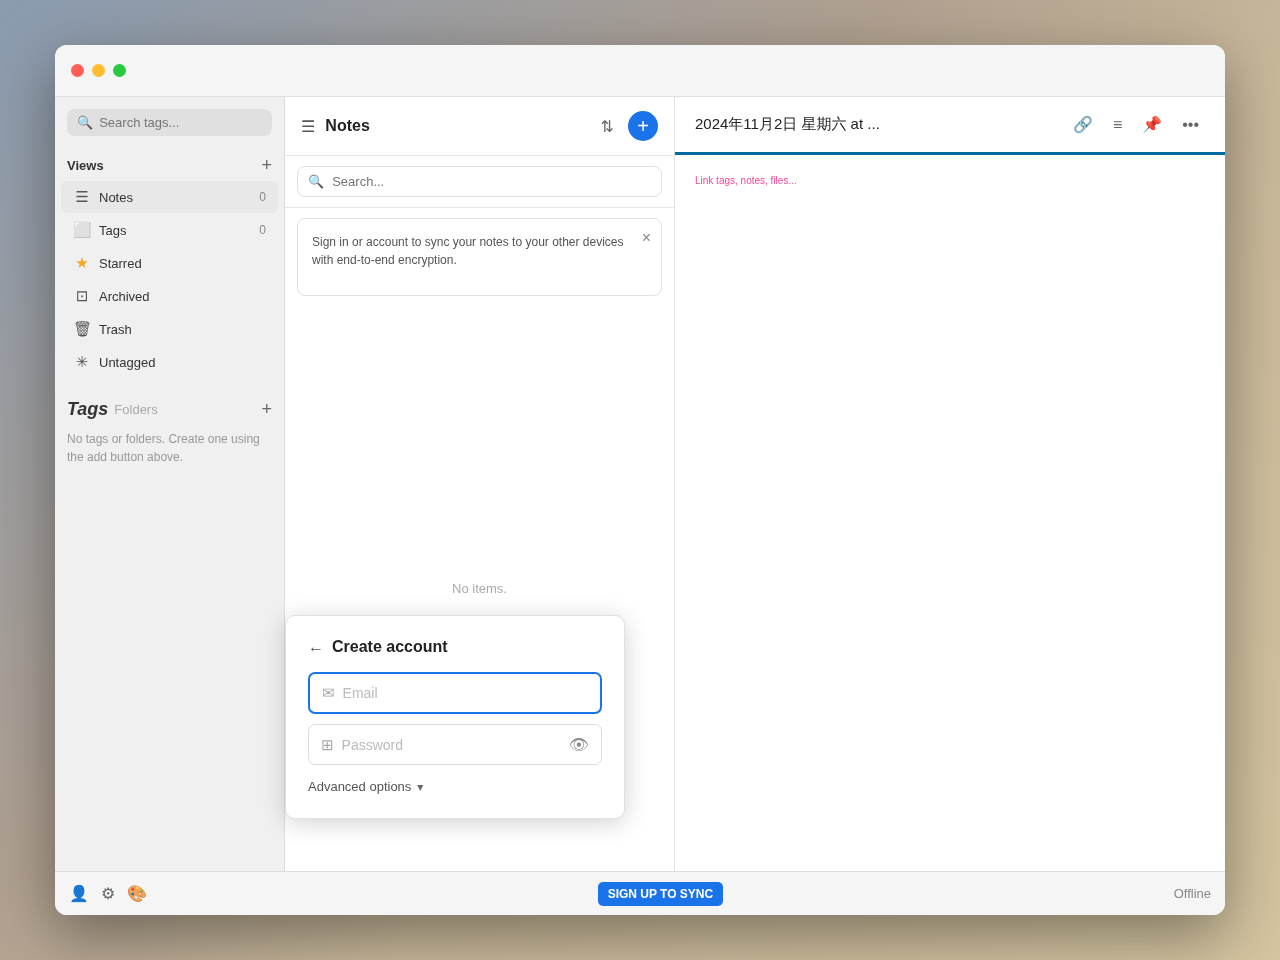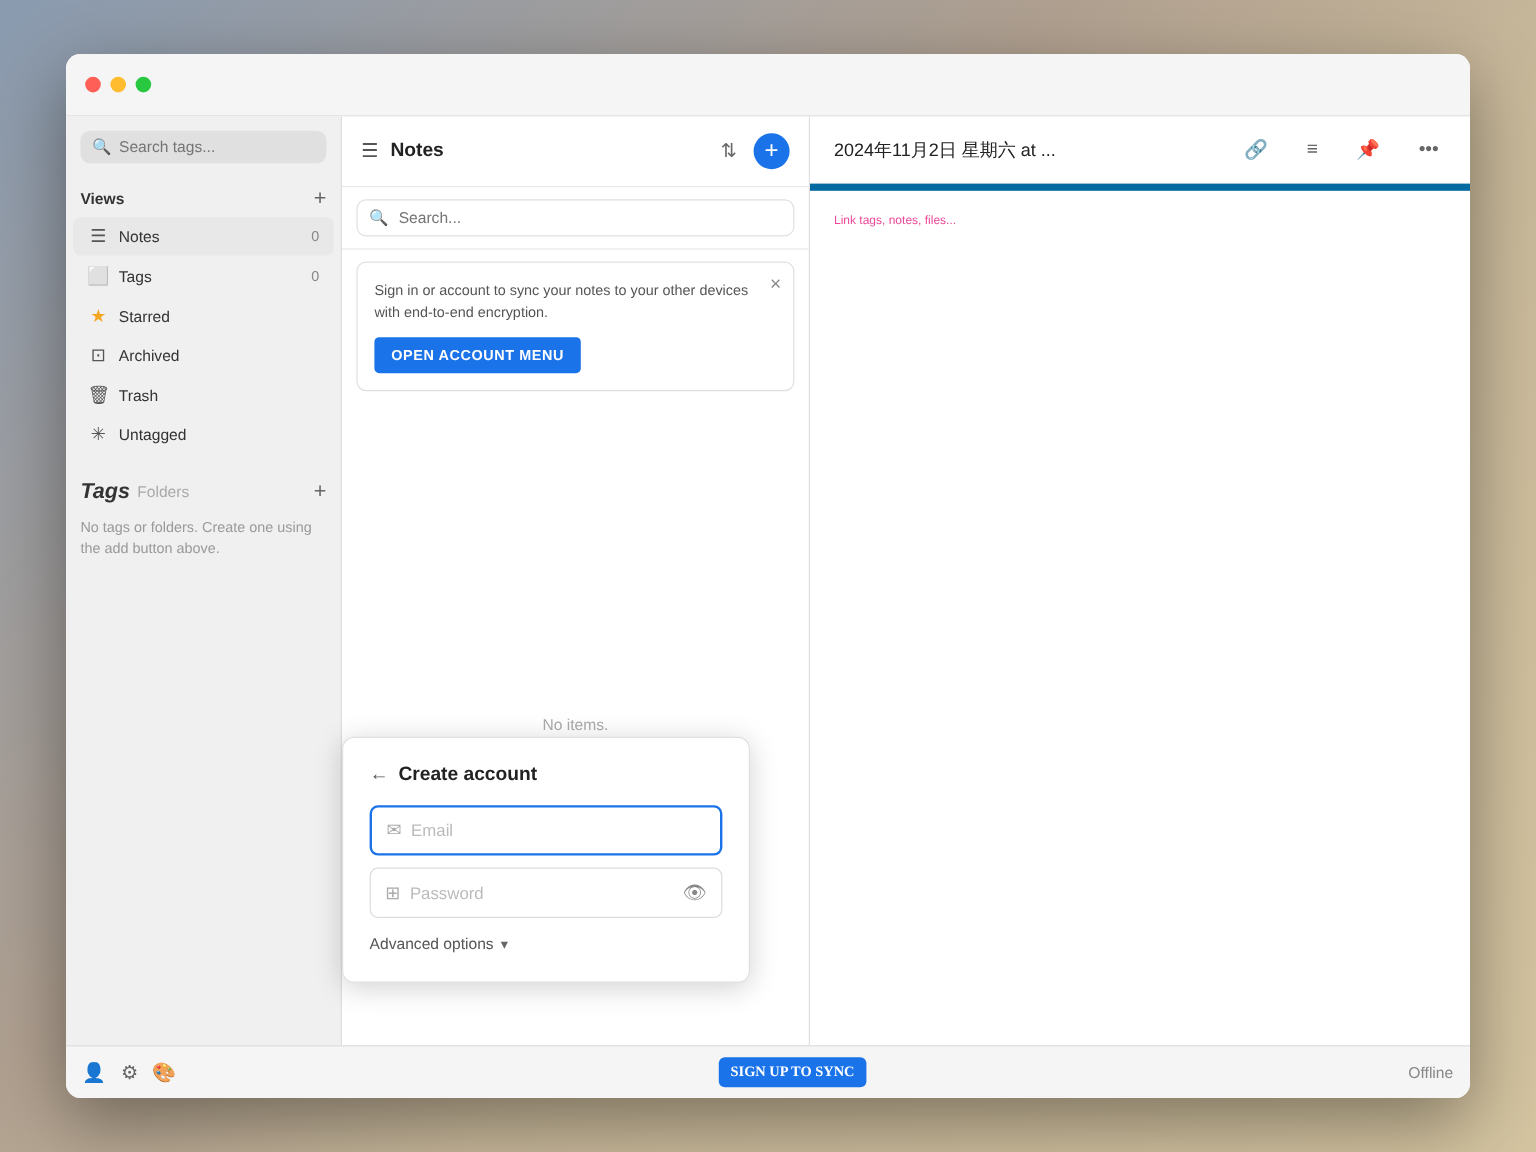--- a/index.html
+++ b/index.html
@@ -127,21 +127,20 @@
     .signup-btn {
       background: #1a73e8;
       color: #fff;
       border: none;
       border-radius: 5px;
       padding: 5px 10px;
       font-size: 12px;
       font-weight: 600;
       cursor: pointer;
       margin-left: auto;
-      font-family: Liberation Serif, serif;
     }
     
     .notes-list {
       width: 390px;
       border-right: 1px solid #e0e0e0;
       display: flex;
       flex-direction: column;
       flex-shrink: 0;
       background: #fff;
     }
@@ -250,22 +249,22 @@
     .note-editor {
       flex: 1;
       display: flex;
       flex-direction: column;
       background: #fff;
     }
     .editor-header {
       display: flex;
       align-items: center;
       padding: 14px 20px;
-      border-bottom: 6px solid #0369a1;
-      gap: 20px;
+      border-bottom: 3px solid #0369a1;
+      gap: 8px;
     }
     .editor-title {
       font-size: 15px;
       font-weight: 500;
       color: #222;
       flex: 1;
     }
     .editor-action-btn {
       background: none;
       border: none;
@@ -483,21 +482,20 @@
       <div class="notes-search">
         <div class="notes-search-box">
           <span style="color:#aaa;font-size:13px;">🔍</span>
           <input type="text" placeholder="Search..." style="">
         </div>
       </div>
 
       <div class="backup-banner">
         <button class="backup-close">×</button>
         <div class="backup-desc">Sign in or account to sync your notes to your other devices with end-to-end encryption.</div>
-        <button class="open-account-btn">OPEN ACCOUNT MENU</button>
       </div>
 
       <div class="no-items">No items.</div>
     </div>
 
     <div class="note-editor">
       <div class="editor-header">
         <span class="editor-title">2024年11月2日 星期六 at ...</span>
         <button class="editor-action-btn">🔗</button>
         <button class="editor-action-btn">≡</button>

